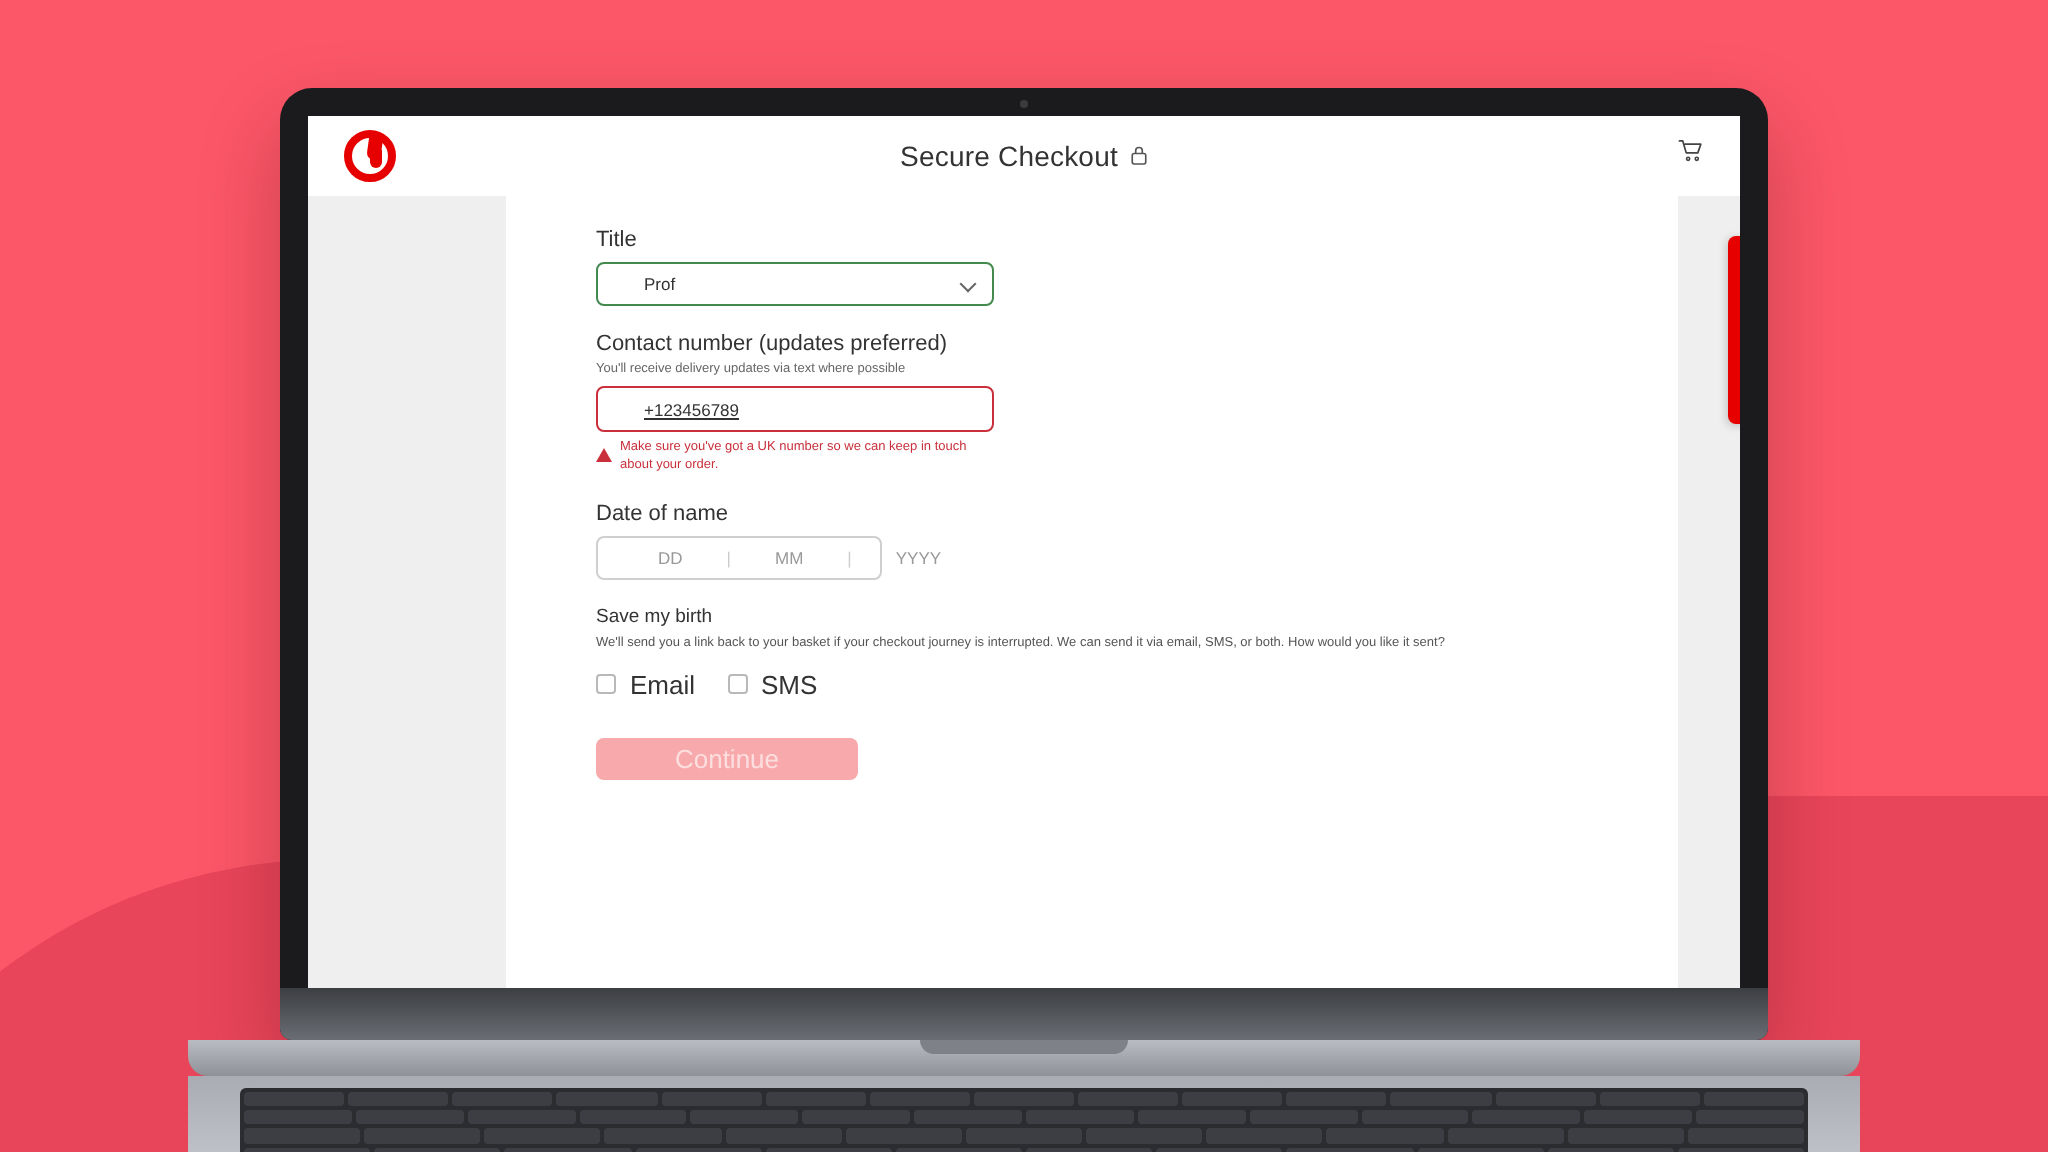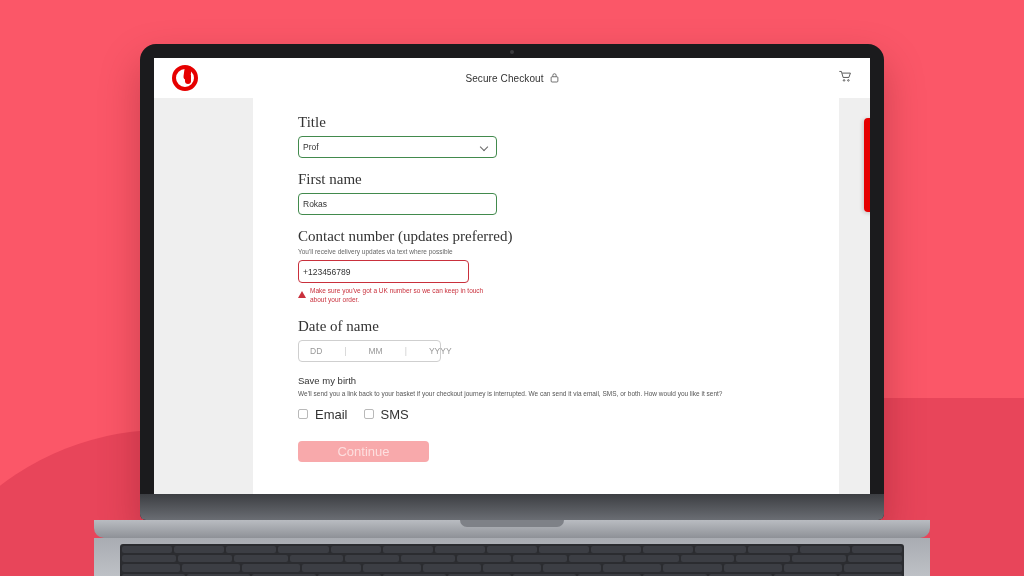--- a/index.html
+++ b/index.html
@@ -97,51 +97,51 @@
     border-radius: 4px 4px 5px 5px;
     transform: rotate(8deg);
   }
   #vf-logo .comma-tail {
     position: absolute; left: 13px; top: 10px;
     width: 6px; height: 9px; background: #E60000;
     border-radius: 0 0 6px 6px;
   }
   #topbar-title {
     position: absolute; left: 0; right: 0; text-align: center;
-    font-size: 10px; color: #333; letter-spacing: .1px;
+    font-size: 14px; color: #333; letter-spacing: .1px;
     display: flex; align-items: center; justify-content: center; gap: 6px;
   }
   #lock-icon { display: inline-block; }
   #cart-icon { margin-left: auto; position: relative; z-index: 2; }
 
   #content-wrap { display: flex; height: 396px; }
   .gutter { flex: 0 0 auto; background: #EFEFEF; }
   #gutter-left { width: 99px; }
   #gutter-right { width: 31px; }
   #content-col {
     flex: 1 1 auto; background: #ffffff;
     padding: 16px 0 0 45px; position: relative;
   }
 
-  .field-label { font-size: 15px; color: #333; margin-bottom: 5px; font-family: Liberation Serif, serif; }
+  .field-label { font-size: 11px; color: #333; margin-bottom: 5px; }
   .field-hint { font-size: 6.5px; color: #666; margin: -2px 0 5px 0; }
   .group { margin-bottom: 13px; }
 
   .input {
     width: 199px; height: 22px; border: 1px solid #428A4D;
     border-radius: 4px; background: #fff;
-    display: flex; align-items: center; padding: 0 4px;
+    display: flex; align-items: center; padding: 0 23px;
     font-size: 8.5px; color: #333; position: relative;
   }
   .input.select .chev {
     position: absolute; right: 9px; top: 7px;
     width: 6px; height: 6px; border-right: 1.2px solid #666;
     border-bottom: 1.2px solid #666; transform: rotate(45deg);
   }
-  .input.error { border-color: #C9303C; width: 171px; height: 23px; }
+  .input.error { border-color: #C9303C; width: 199px; height: 23px; text-decoration: underline; }
   .input.neutral { border-color: #CFCFCF; width: 143px; }
 
   .error-row {
     display: flex; gap: 4px; margin-top: 4px; width: 199px;
   }
   .error-tri {
     flex: 0 0 auto; margin-top: 4px;
     width: 0; height: 0; border-left: 4px solid transparent;
     border-right: 4px solid transparent; border-bottom: 7px solid #C9303C;
   }
@@ -230,26 +230,20 @@
             <div id="content-col">
 
               <div class="group">
                 <div class="field-label">Title</div>
                 <div class="input select">
                   <span>Prof</span>
                   <span class="chev"></span>
                 </div>
               </div>
 
-              <div class="group">
-                <div class="field-label">First name</div>
-                <div class="input">
-                  <span>Rokas</span>
-                </div>
-              </div>
 
 
               <div class="group">
                 <div class="field-label">Contact number (updates preferred)</div>
                 <div class="field-hint">You'll receive delivery updates via text where possible</div>
                 <div class="input error">
                   <span>+123456789</span>
                 </div>
                 <div class="error-row">
                   <div class="error-tri"></div>

